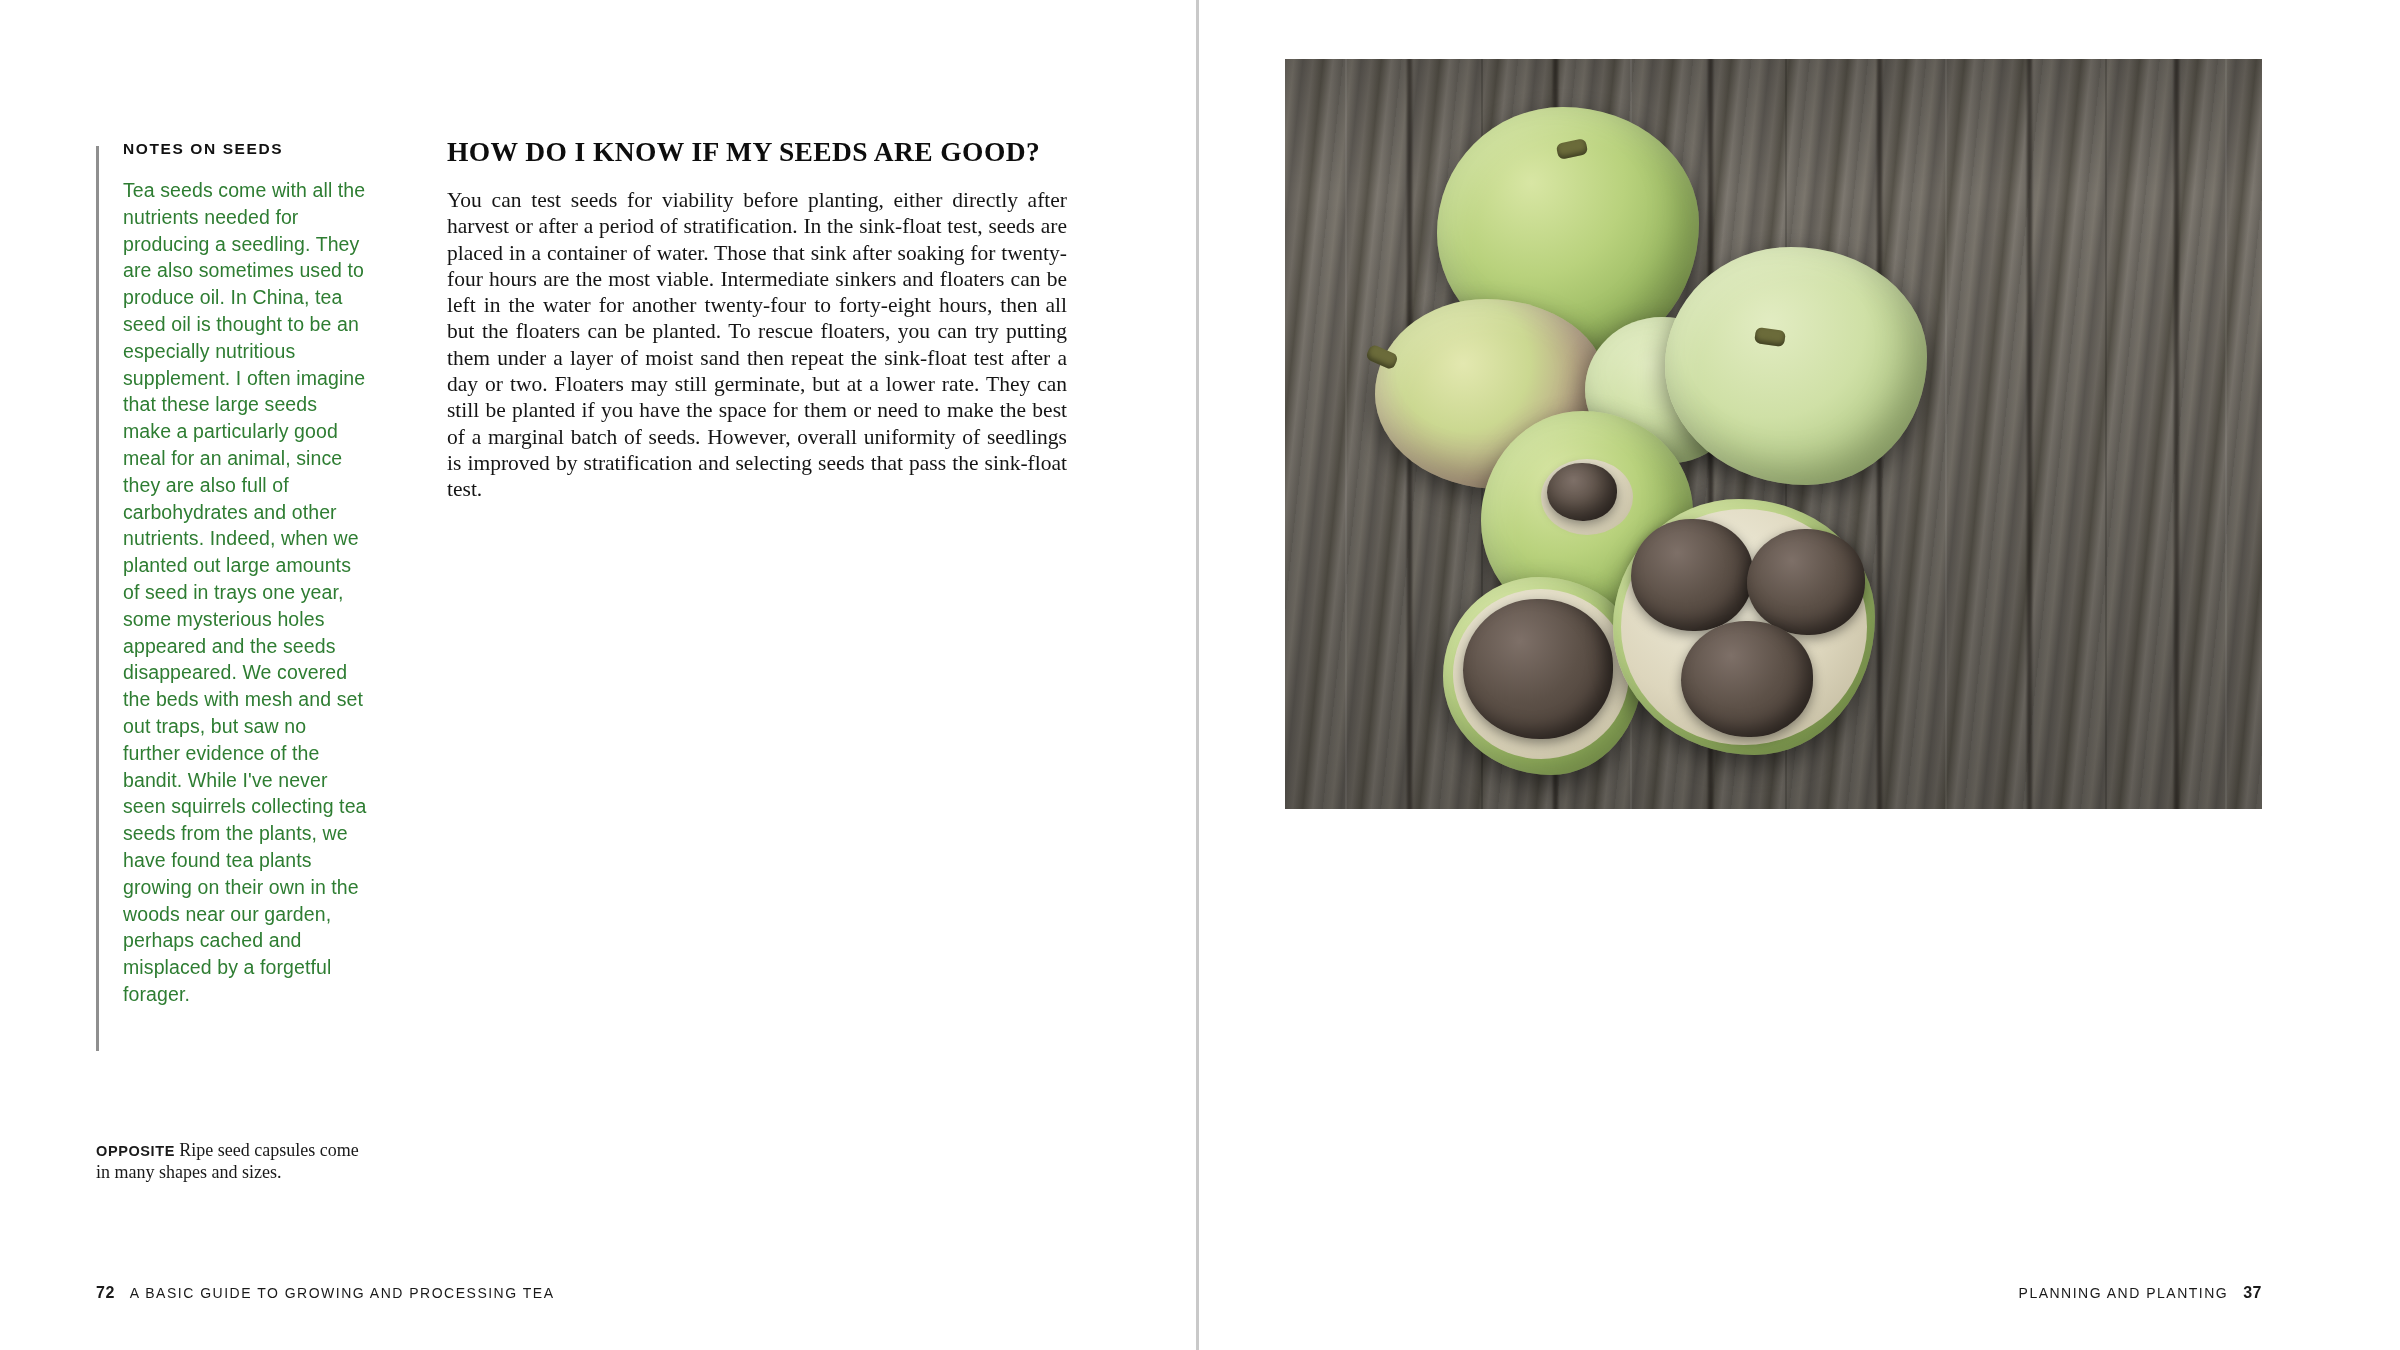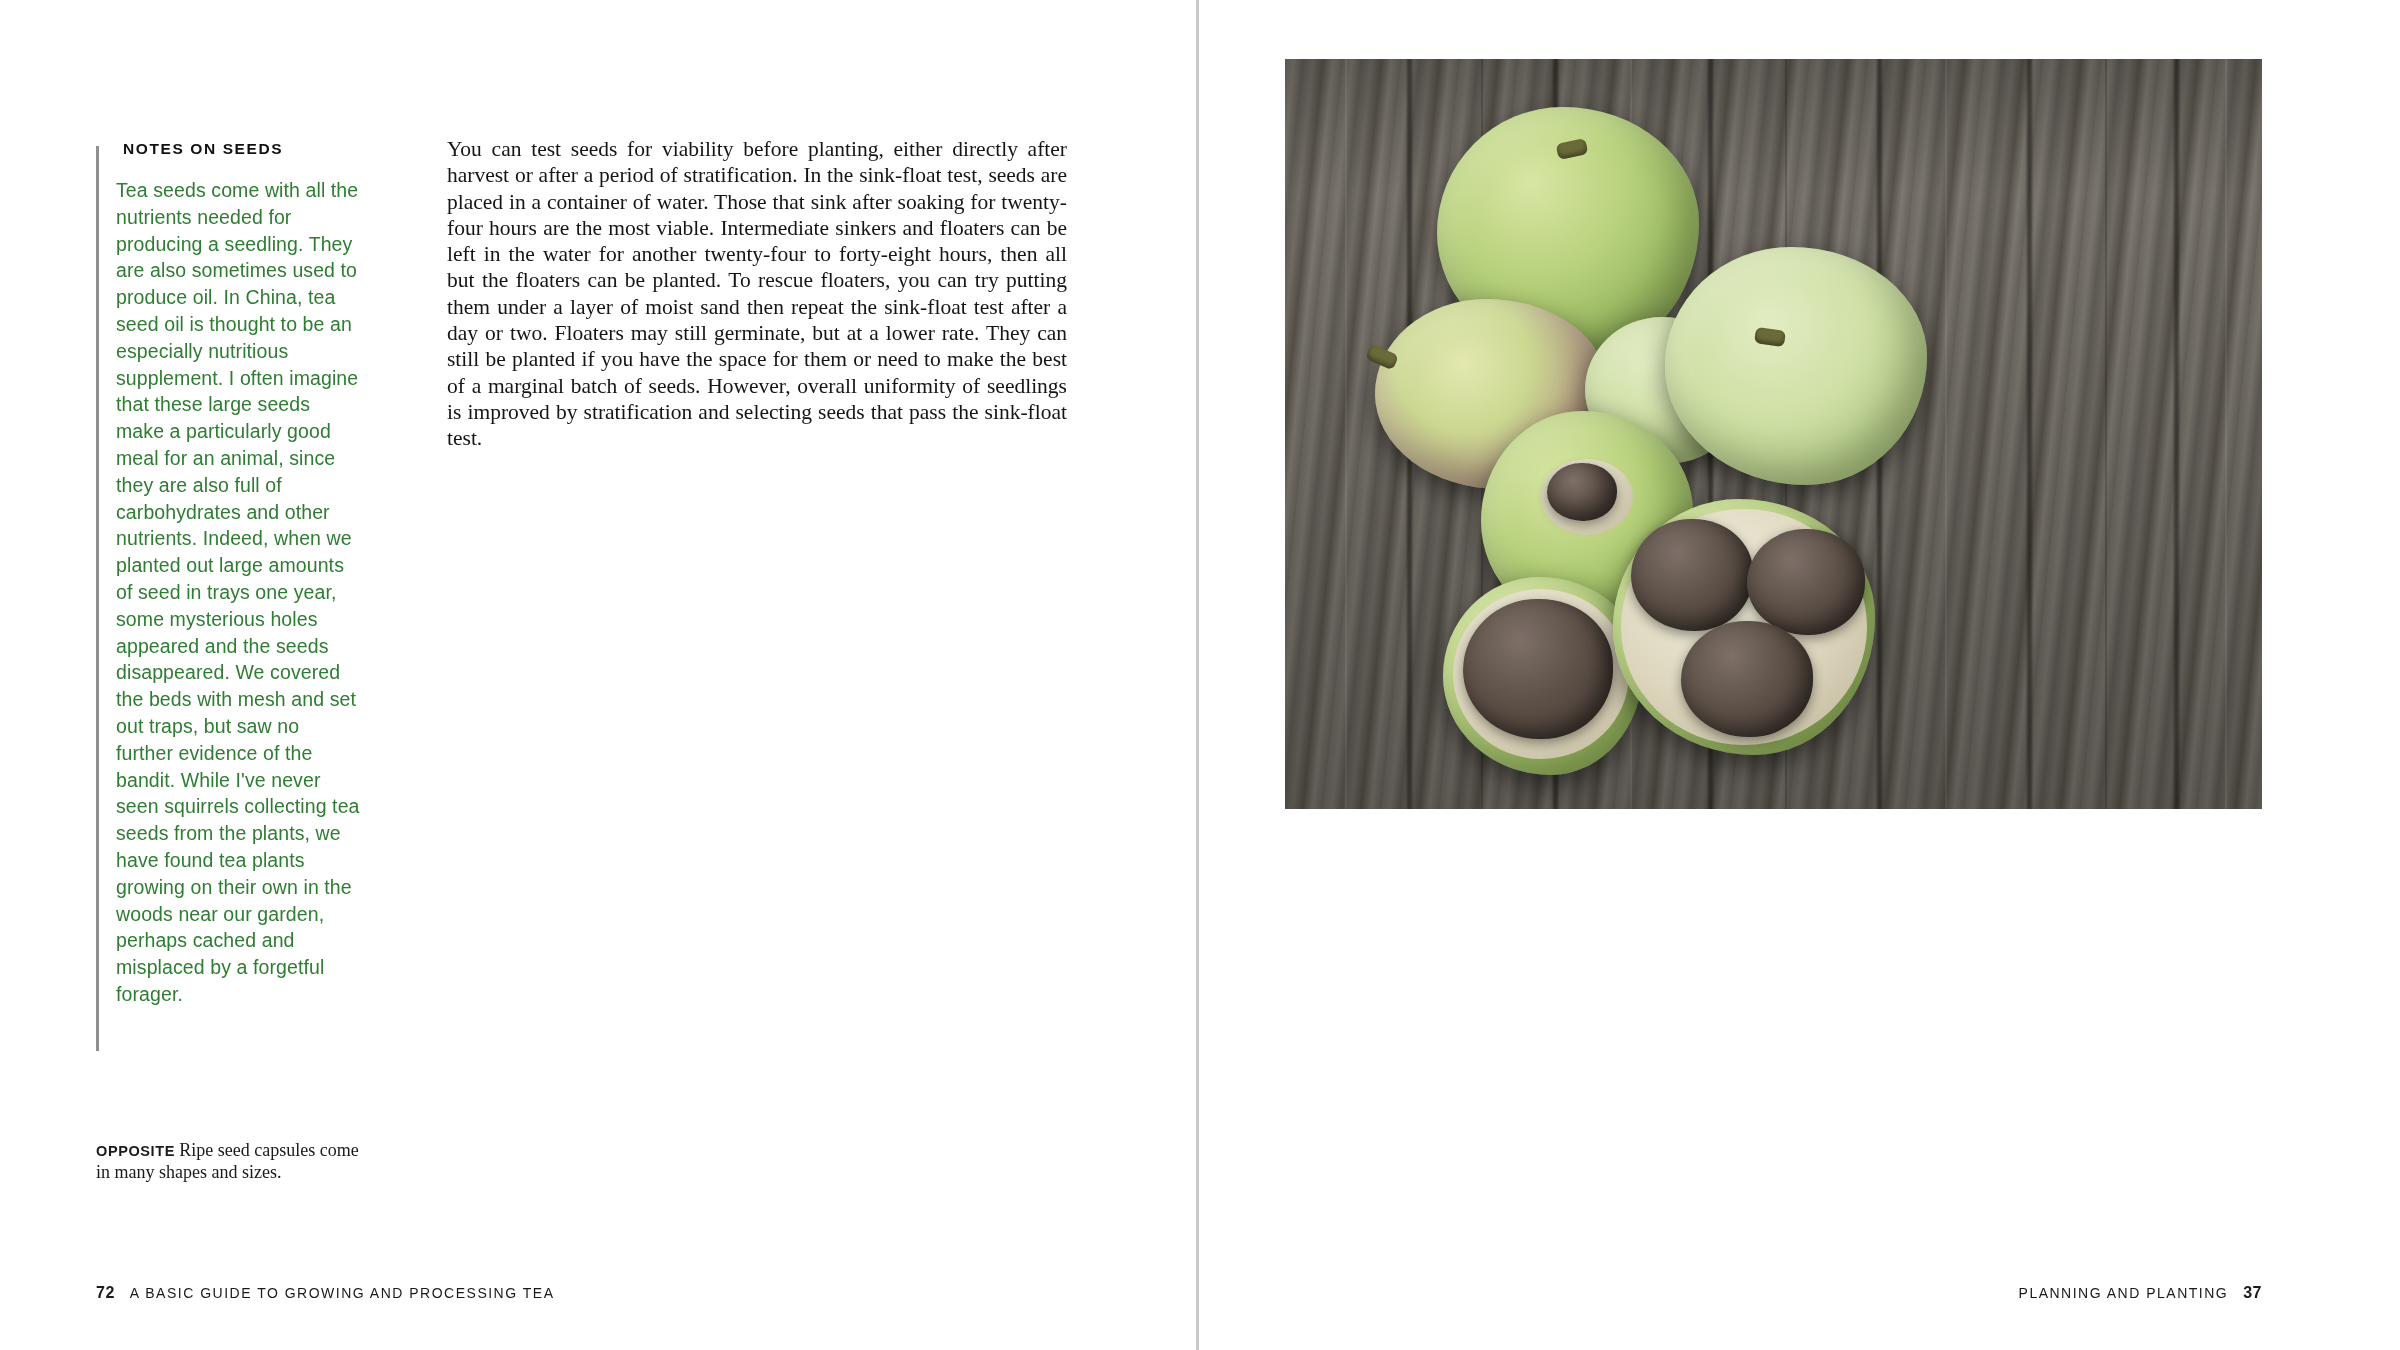--- a/index.html
+++ b/index.html
@@ -75,21 +75,21 @@
     margin-left: 27px;
     font-family: "Liberation Sans", sans-serif;
     font-weight: bold;
     font-size: 15.5px;
     letter-spacing: 1.6px;
     color: #111111;
     margin-bottom: 19px;
   }
 
   .sidenote-body {
-    margin-left: 20px;
+    margin-left: 27px;
     font-family: "Liberation Sans", sans-serif;
     font-size: 19.5px;
     line-height: 26.8px;
     color: #2e7d32;
     letter-spacing: 0.1px;
     width: 244px;
   }
 
   .caption {
     position: absolute;
@@ -257,20 +257,21 @@
   <div class="page page-left">
     <div class="left-inner">
 
       <div class="sidenote">
         <div class="sidenote-rule"></div>
         <div class="sidenote-head">NOTES ON SEEDS</div>
         <div class="sidenote-body">Tea seeds come with all the nutrients needed for producing a seedling. They are also sometimes used to produce oil. In China, tea seed oil is thought to be an especially nutritious supplement. I often imagine that these large seeds make a particularly good meal for an animal, since they are also full of carbohydrates and other nutrients. Indeed, when we planted out large amounts of seed in trays one year, some mysterious holes appeared and the seeds disappeared. We covered the beds with mesh and set out traps, but saw no further evidence of the bandit. While I've never seen squirrels collecting tea seeds from the plants, we have found tea plants growing on their own in the woods near our garden, perhaps cached and misplaced by a forgetful forager.</div>
       </div>
 
       <div class="article">
+        <h1 class="article-title">HOW DO I KNOW IF MY SEEDS ARE GOOD?</h1>
         <p class="article-body">You can test seeds for viability before planting, either directly after harvest or after a period of stratification. In the sink-float test, seeds are placed in a container of water. Those that sink after soaking for twenty-four hours are the most viable. Intermediate sinkers and floaters can be left in the water for another twenty-four to forty-eight hours, then all but the floaters can be planted. To rescue floaters, you can try putting them under a layer of moist sand then repeat the sink-float test after a day or two. Floaters may still germinate, but at a lower rate. They can still be planted if you have the space for them or need to make the best of a marginal batch of seeds. However, overall uniformity of seedlings is improved by stratification and selecting seeds that pass the sink-float test.</p>
       </div>
 
       <div class="caption">
         <span class="caption-label">OPPOSITE</span>
         <span class="caption-text">Ripe seed capsules come in many shapes and sizes.</span>
       </div>
 
       <div class="folio folio-left">
         <span class="folio-num">72</span>

